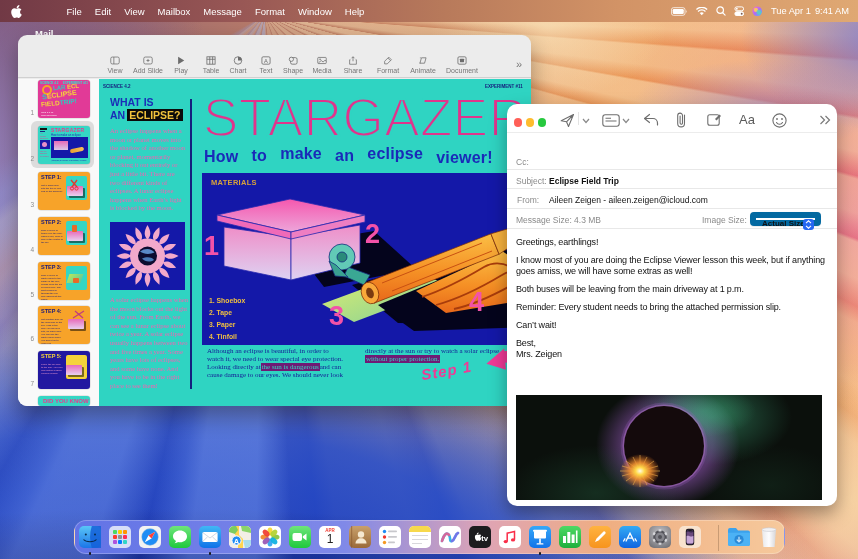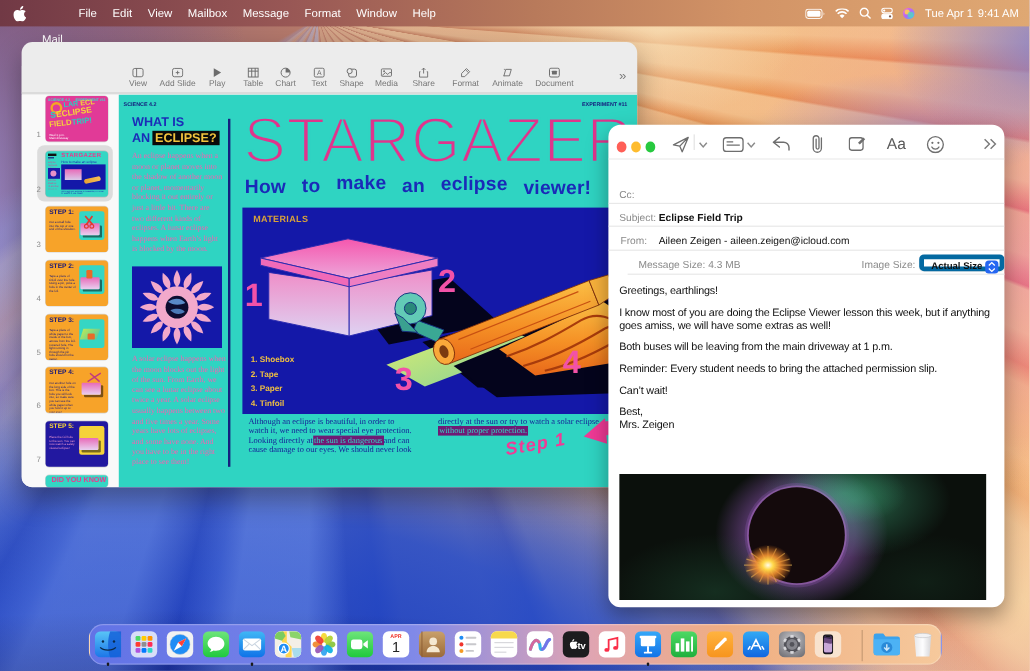--- a/index.html
+++ b/index.html
@@ -48,21 +48,21 @@
     rgba(140,175,255,.22) 147deg, rgba(140,175,255,.22) 152deg, rgba(140,175,255,0) 157deg,
     rgba(140,175,255,0) 360deg);
 }
 #menubar {
   position:absolute; left:0; top:0; width:858px; height:22px;
   background:linear-gradient(90deg, #713945, #985755 28%, #b87a5b 52%, #d29366 72%, #dfa873 100%);
   color:#fff; font-size:9.5px; display:flex; align-items:center;
 }
 #menubar .apple { margin-left:11px; display:flex; align-items:center; }
 #menubar .mi { margin-left:13px; }
-#menubar .b { font-weight:normal;margin-top:44px; }
+#menubar .b { font-weight:bold;margin-top:44px; }
 #menubar .right { position:absolute; right:9px; display:flex; align-items:center; gap:8px; font-size:9.3px;}
 
 #keynote {
   position:absolute; left:18px; top:35px; width:513px; height:371px;
   border-radius:9px; background:#ececec;
   box-shadow:0 10px 22px rgba(0,0,0,.33);
   overflow:hidden;
 }
 #kn-titlebar { position:absolute; left:0; top:0; width:100%; height:22px; background:#ececec; }
 .tl { position:absolute; top:6px; width:7px; height:7px; border-radius:50%; }
@@ -82,21 +82,21 @@
   border-radius:10px; background:#fff;
   box-shadow:0 8px 18px rgba(0,0,0,.35);
   overflow:hidden; font-family:"Liberation Sans", sans-serif;padding-left:29px;
 }
 #mail .tl1 { left:6.5px; top:7px; width:8.5px; height:8.5px; background:#ff5f57; }
 #mail .tl2 { left:18.5px; top:7px; width:8.5px; height:8.5px; background:#febc2e; }
 #mail .tl3 { left:30.5px; top:7px; width:8.5px; height:8.5px; background:#27c93f; }
 #mail .tlrow { position:absolute; left:0; top:7px; width:100%; height:28px; }
 #mtools { position:absolute; left:0; top:0; width:100%; height:28px; }
 #totoken { position:absolute; left:25px; top:4px; height:12px; background:#b9d3f9; border-radius:3.5px; font-size:8px; font-weight:bold; color:#1a1a1a; padding:0 4px; line-height:12px; letter-spacing:-0.2px; }
-#imgsize { position:absolute; left:243px; top:2.5px; width:71px; height:14px; background:#fff; border:4px solid #0369a1; border-radius:4px; font-size:8px; font-weight:bold; color:#111; padding-left:6px; line-height:12.5px; box-shadow:0 .5px 1px rgba(0,0,0,.08); }
+#imgsize { position:absolute; left:243px; top:2.5px; width:71px; height:14px; background:#fff; border:6px solid #0369a1; border-radius:4px; font-size:8px; font-weight:bold; color:#111; padding-left:6px; line-height:12.5px; box-shadow:0 .5px 1px rgba(0,0,0,.08); }
 #stepper { position:absolute; right:1.5px; top:1px; width:11px; height:11px; background:#2667f2; border-radius:3px; display:flex; align-items:center; justify-content:center; }
 .mrow { position:absolute; left:0; width:100%; border-bottom:1px solid #e8e8e8; font-size:8.5px; color:#8a8a8a; }
 .mrow .val { color:#111; }
 #mbody { position:absolute; left:9px; top:133px; width:322px; font-size:9px; color:#111; line-height:11px; letter-spacing:-0.15px; }
 #mbody p { margin-bottom:7px; }
 #photo { position:absolute; left:9px; top:291px; width:306px; height:105px; }
 
 #dock {
   position:absolute; left:74px; top:520px; width:711px; height:34px;
   border-radius:12px;
@@ -458,21 +458,21 @@
       <span style="position:absolute;left:9px;top:4px;">Cc:</span>
     </div>
   <div class="mrow" style="top:66px;height:19px;">
       <span style="position:absolute;left:9px;top:6px;">Subject:</span>
       <span class="val" style="position:absolute;left:42px;top:6px;font-weight:bold;">Eclipse Field Trip</span>
     </div>
   <div class="mrow" style="top:85px;height:20px;text-align:center;">
       <span style="position:absolute;left:10px;top:6px;">From:</span>
       <span class="val" style="position:absolute;left:42px;top:6px;">Aileen Zeigen - aileen.zeigen@icloud.com</span>
     </div>
-  <div class="mrow" style="top:105px;height:20px;margin-left:16px;">
+  <div class="mrow" style="top:105px;height:20px;">
       <span style="position:absolute;left:9px;top:6px;">Message Size: 4.3 MB</span>
     <span style="position:absolute;left:195px;top:6px;">Image Size:</span>
     <span id="imgsize">Actual Size
       <span id="stepper">
           <svg width="7" height="9" viewBox="0 0 7 9">
             <path d="M1 3.2 L3.5 .8 L6 3.2 M1 5.8 L3.5 8.2 L6 5.8" fill="none" stroke="#fff" stroke-width="1.1"></path>
           </svg>
         </span>
     </span>
   </div>

